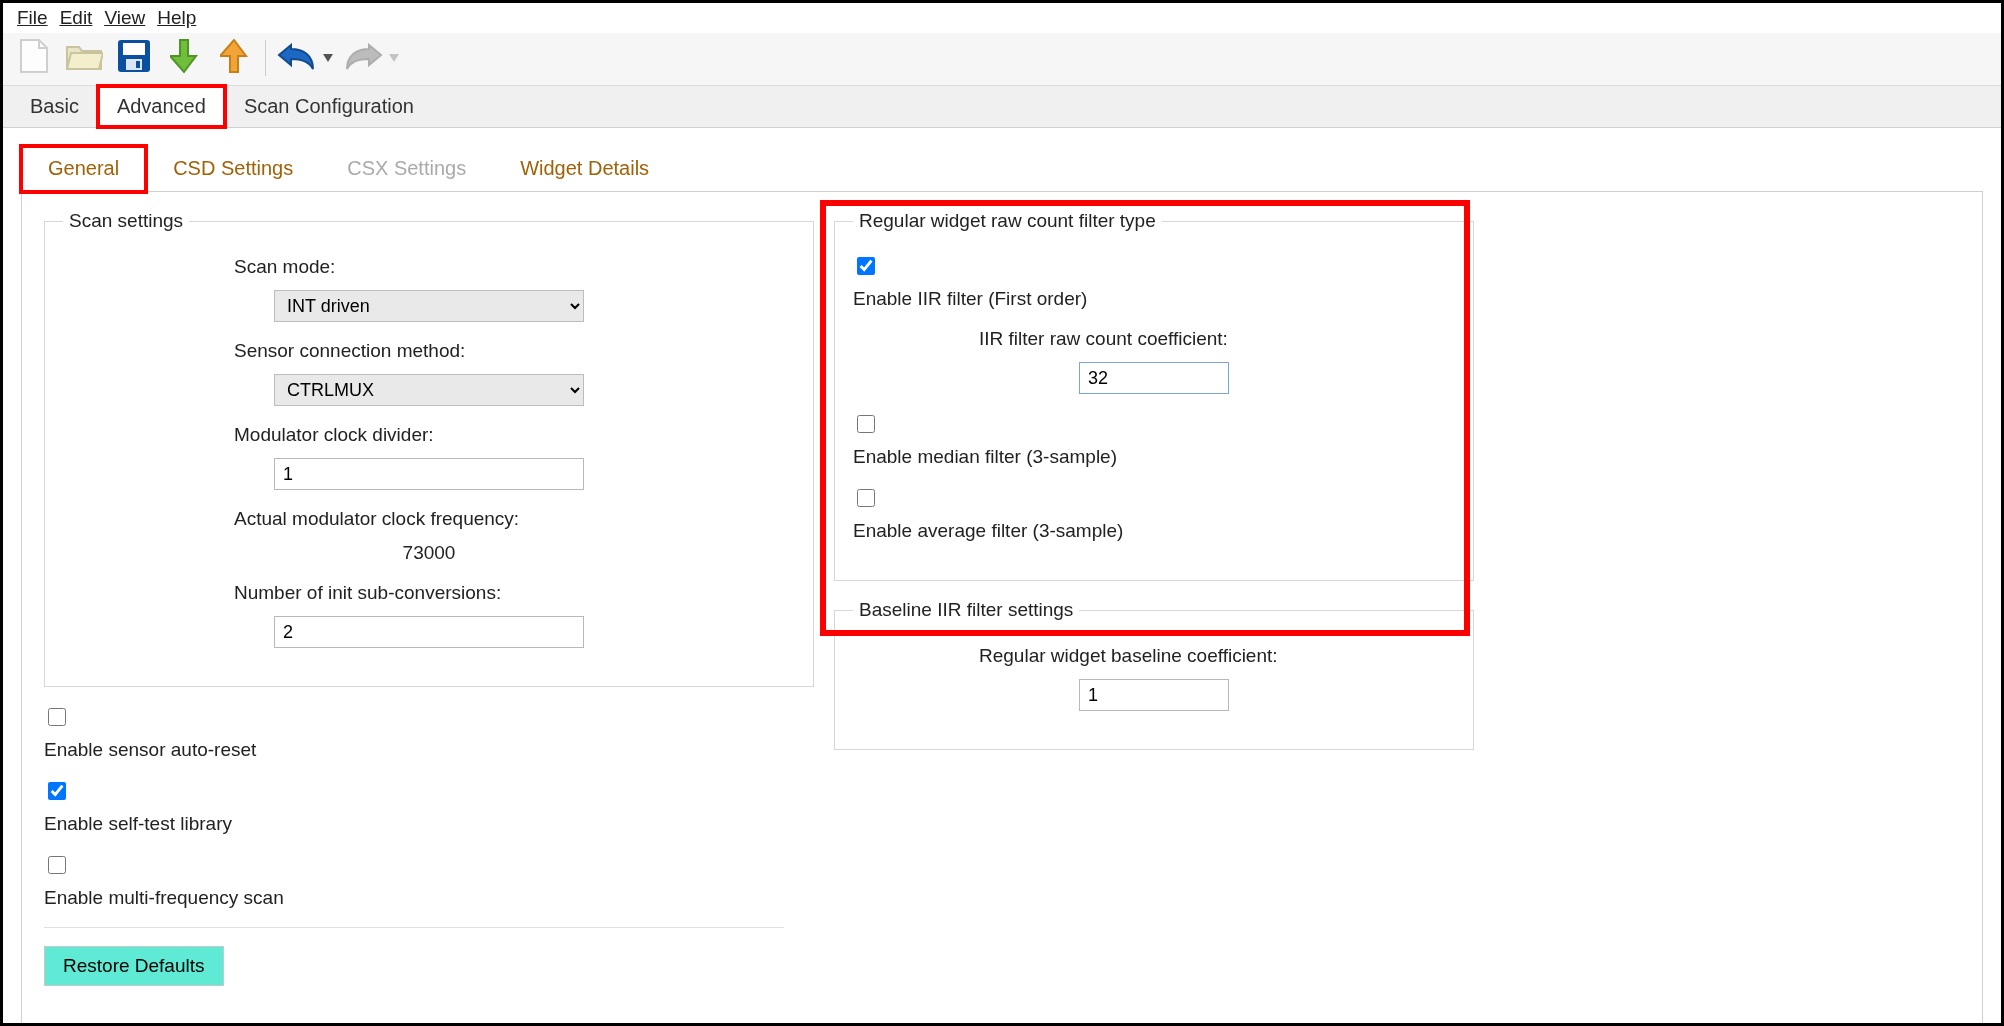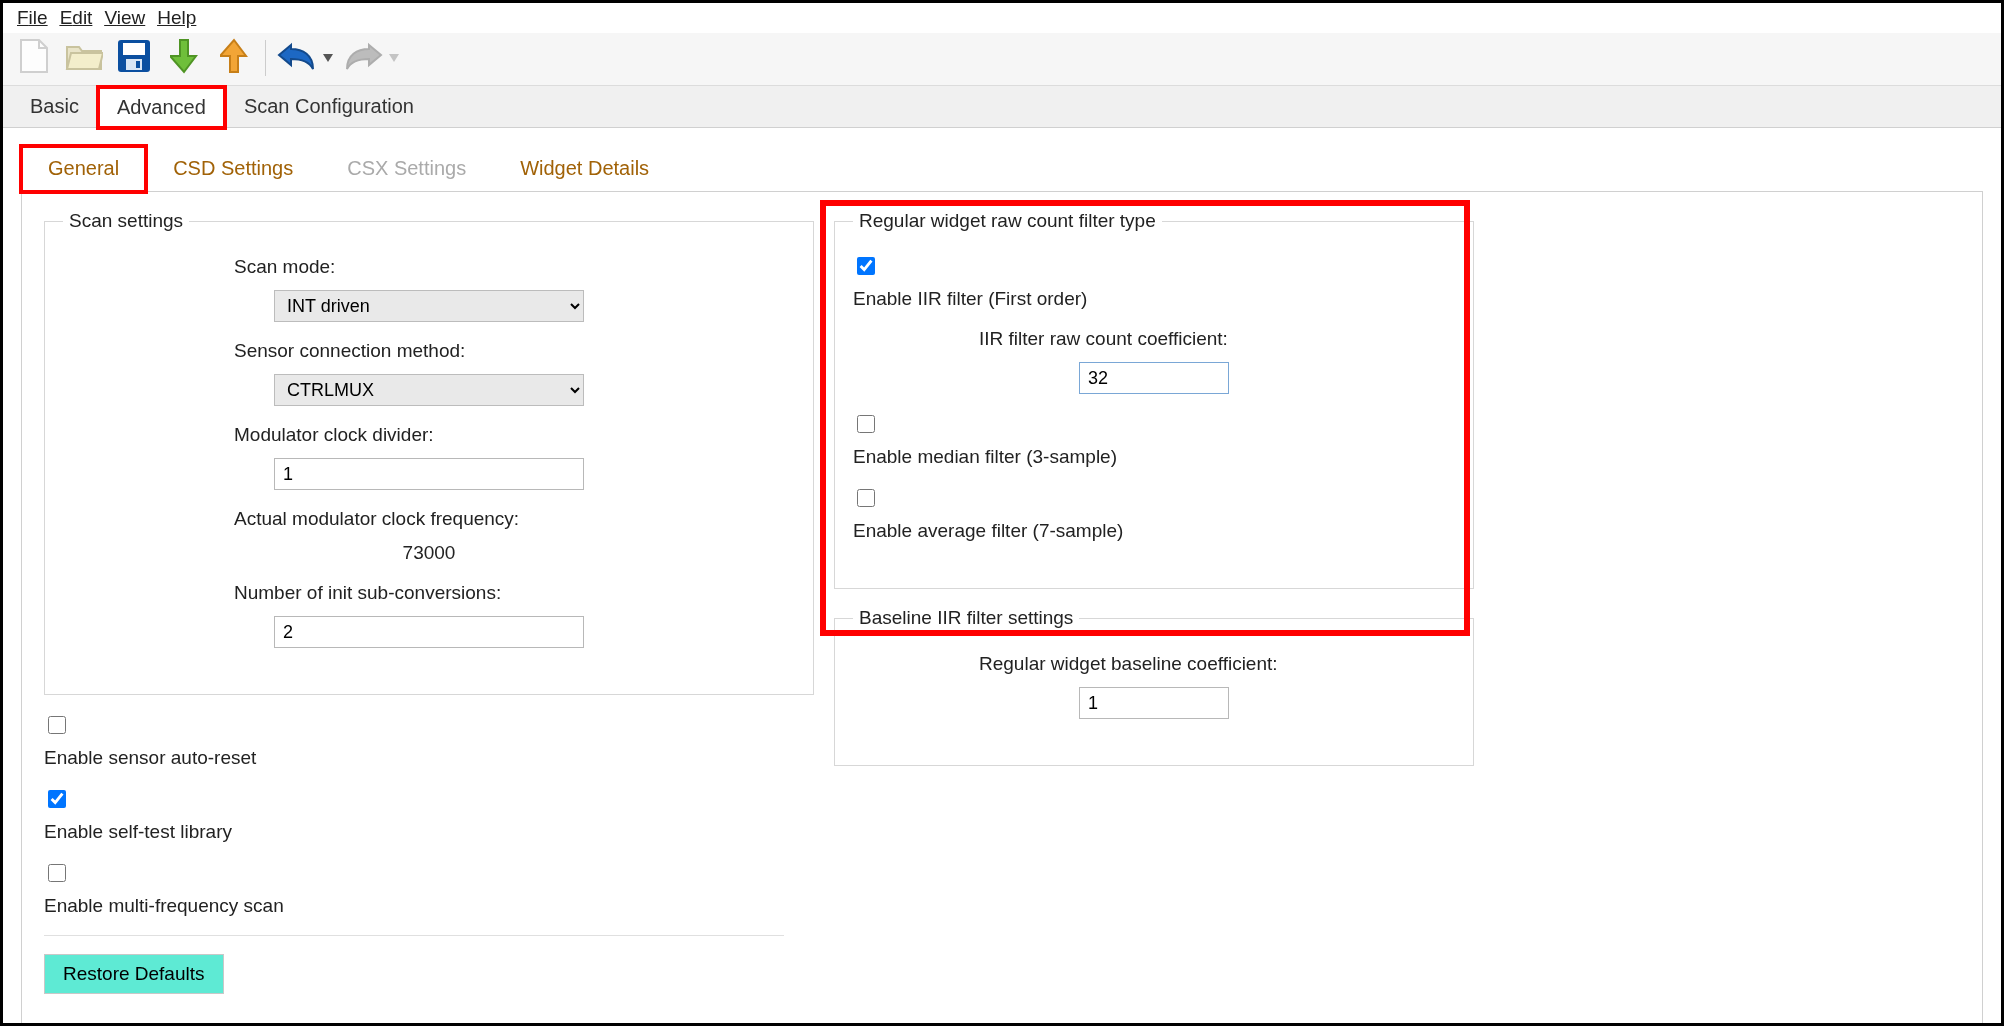--- a/index.html
+++ b/index.html
@@ -43,21 +43,21 @@
   .toolbar .sep {
     width: 1px; height: 36px; background: #ccc; margin: 0 2px;
   }
   .dropdown-arrow {
     width: 12px; display:flex; align-items:center; justify-content:center;
     margin-left:-4px;
   }
   
   .tabstrip {
     display: flex;
-    align-items: flex-end;
+    align-items: flex-start;
     background: #f0f0f0;
     border-bottom: 1px solid #d0d0d0;
     padding-left: 8px;
   }
   .tabstrip .tab {
     padding: 8px 18px;
     font-size: 20px;
     color: #333;
     border: 1px solid transparent;
     cursor: default;
@@ -101,21 +101,21 @@
     border-top: none;
     padding: 18px 22px 40px 22px;
     min-height: 760px;
     display: flex;
     gap: 20px;
   }
   .col-left { width: 770px; }
   .col-right { width: 640px; position: relative; }
   fieldset {
     border: 1px solid #d7d7d7;
-    padding: 14px 18px 28px 18px;
+    padding: 14px 18px 20px 18px;
     margin: 0 0 18px 0;
   }
   legend { font-size: 19px; padding: 0 6px; }
   .form-row {
     display: flex;
     align-items: center;
     margin: 10px 0 18px 0;
     gap: 12px;
     flex-direction: column;
   }
@@ -345,21 +345,21 @@
             <input type="text" class="txt-small" value="32" style="">
           </div>
 
           <div class="chk-row">
             <input type="checkbox" style="">
             <label>Enable median filter (3-sample)</label>
           </div>
 
           <div class="chk-row">
             <input type="checkbox" style="">
-            <label>Enable average filter (7-sample)</label>
+            <label>Enable average filter (3-sample)</label>
           </div>
         </fieldset>
 
         <fieldset>
           <legend>Baseline IIR filter settings</legend>
           <div class="form-row">
             <label class="lbl">Regular widget baseline coefficient:</label>
             <input type="text" class="txt-small2" value="1" style="">
           </div>
         </fieldset>

